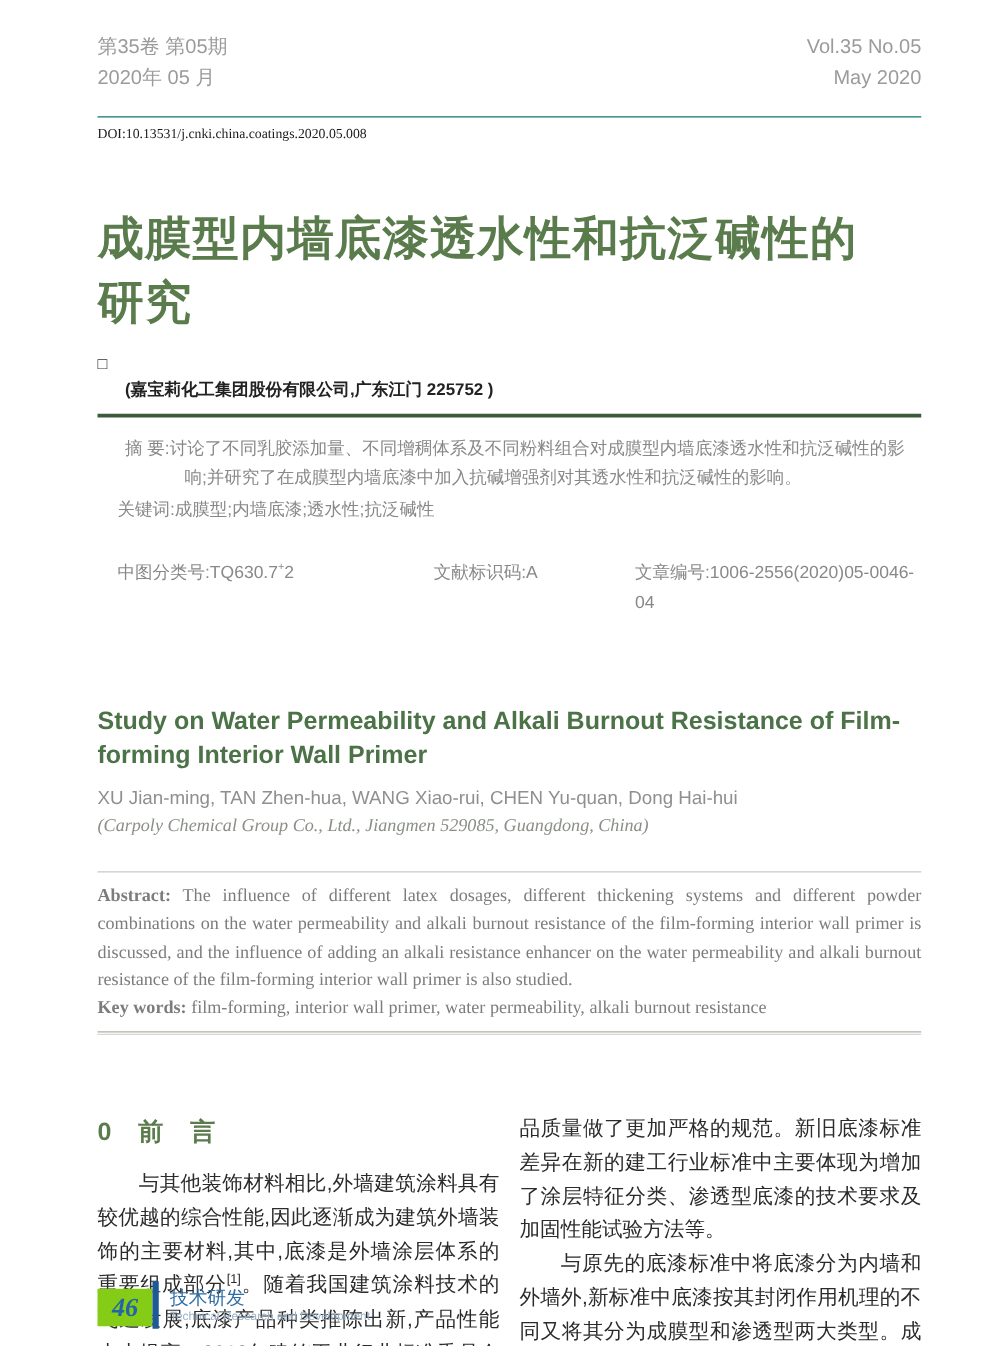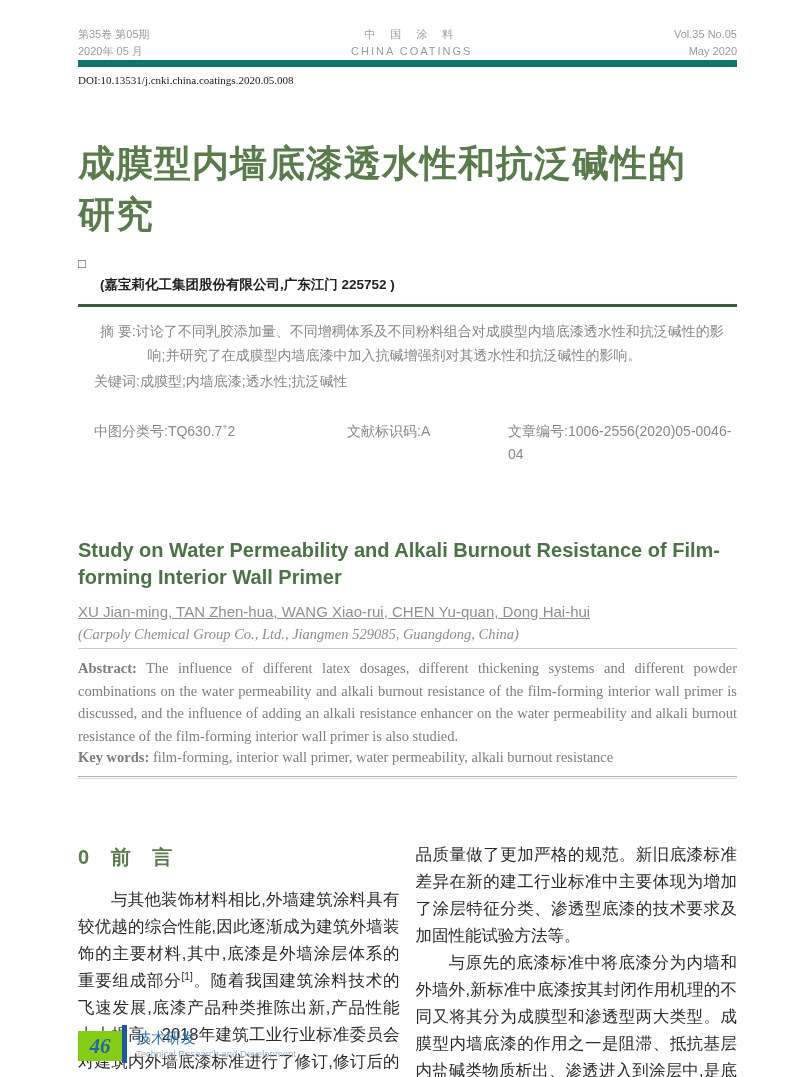--- a/index.html
+++ b/index.html
@@ -10,22 +10,22 @@
     margin: 0 auto;
     background: #ffffff;
     font-family: "Liberation Sans", sans-serif;
     color: #2f2f2f;
     overflow: hidden;
     padding: 26px 57px 0 78px;
   }
   
   .jheader {
     display: flex; justify-content: space-between; align-items: flex-start;
-    color: #9b9b9b; font-size: 11px; line-height: 1.55;
-    padding-bottom: 0; border-bottom: 7px solid #0f766e;
+    color: #9b9b9b; font-size: 16px; line-height: 1.55;
+    padding-bottom: 17px; border-bottom: 1px solid #0f766e;
   }
   .jheader .col-left { text-align: left; }
   .jheader .col-center { text-align: center; letter-spacing: 2px; }
   .jheader .col-center .cn { letter-spacing: 6px; }
   .jheader .col-right { text-align: right; }
   .doi-line {
     font-family: "Liberation Serif", serif;
     color: #1a1a1a; font-size: 11px; margin-top: 7px;
   }
   
@@ -47,22 +47,22 @@
   .abs-cn .meta-row { display: flex; margin-top: 26px; padding-left: 16px; }
   .abs-cn .meta-row .m1 { width: 264px; }
   .abs-cn .meta-row .m2 { width: 168px; }
   sup { font-size: 0.62em; vertical-align: super; line-height: 0; }
   
   .en-title {
     margin-top: 70px;
     color: #4c7247; font-size: 20px; font-weight: bold;
     line-height: 1.35; width: 660px;
   }
-  .en-authors { margin-top: 12px; color: #8f8f8f; font-size: 15px; text-decoration: underline; }
-  .en-affil { margin-top: 6px; color: #8a8f87; font-size: 14.5px; font-style: italic; font-family: "Liberation Serif", serif; padding-bottom: 5px; border-bottom: 1px solid #c9c9c9; }
+  .en-authors { margin-top: 12px; color: #8f8f8f; font-size: 15px; }
+  .en-affil { margin-top: 6px; color: #8a8f87; font-size: 14.5px; font-style: italic; font-family: "Liberation Serif", serif; padding-bottom: 27px; border-bottom: 1px solid #c9c9c9; }
   .en-abs {
     margin-top: 8px; color: #7c7c7c; font-size: 14.5px; line-height: 1.55;
     font-family: "Liberation Serif", serif; text-align: justify;
   }
   .en-abs .lbl { font-weight: bold; }
   .en-kw { margin-top: 2px; color: #7c7c7c; font-size: 14.5px; font-family: "Liberation Serif", serif; }
   .en-kw .lbl { font-weight: bold; }
   .keyline { margin-top: 10px; height: 3px; border-top: 1px solid #b0b0a8; border-bottom: 1px solid #d8d8d2; }
   
   .body-cols { display: flex; margin-top: 62px; gap: 16px; }
@@ -85,24 +85,20 @@
 </style>
 </head>
 <body>
 
 <div class="page">
 
   <div class="jheader">
     <div class="col-left">
       <div>第35卷 第05期</div>
       <div>2020年 05 月</div>
-    </div>
-    <div class="col-center">
-      <div class="cn">中 国 涂 料</div>
-      <div>CHINA COATINGS</div>
     </div>
     <div class="col-right">
       <div>Vol.35 No.05</div>
       <div>May 2020</div>
     </div>
   </div>
   <div class="doi-line">DOI:10.13531/j.cnki.china.coatings.2020.05.008</div>
 
   <h1 class="cn-title">成膜型内墙底漆透水性和抗泛碱性的研究</h1>
   <div class="cn-authors">

